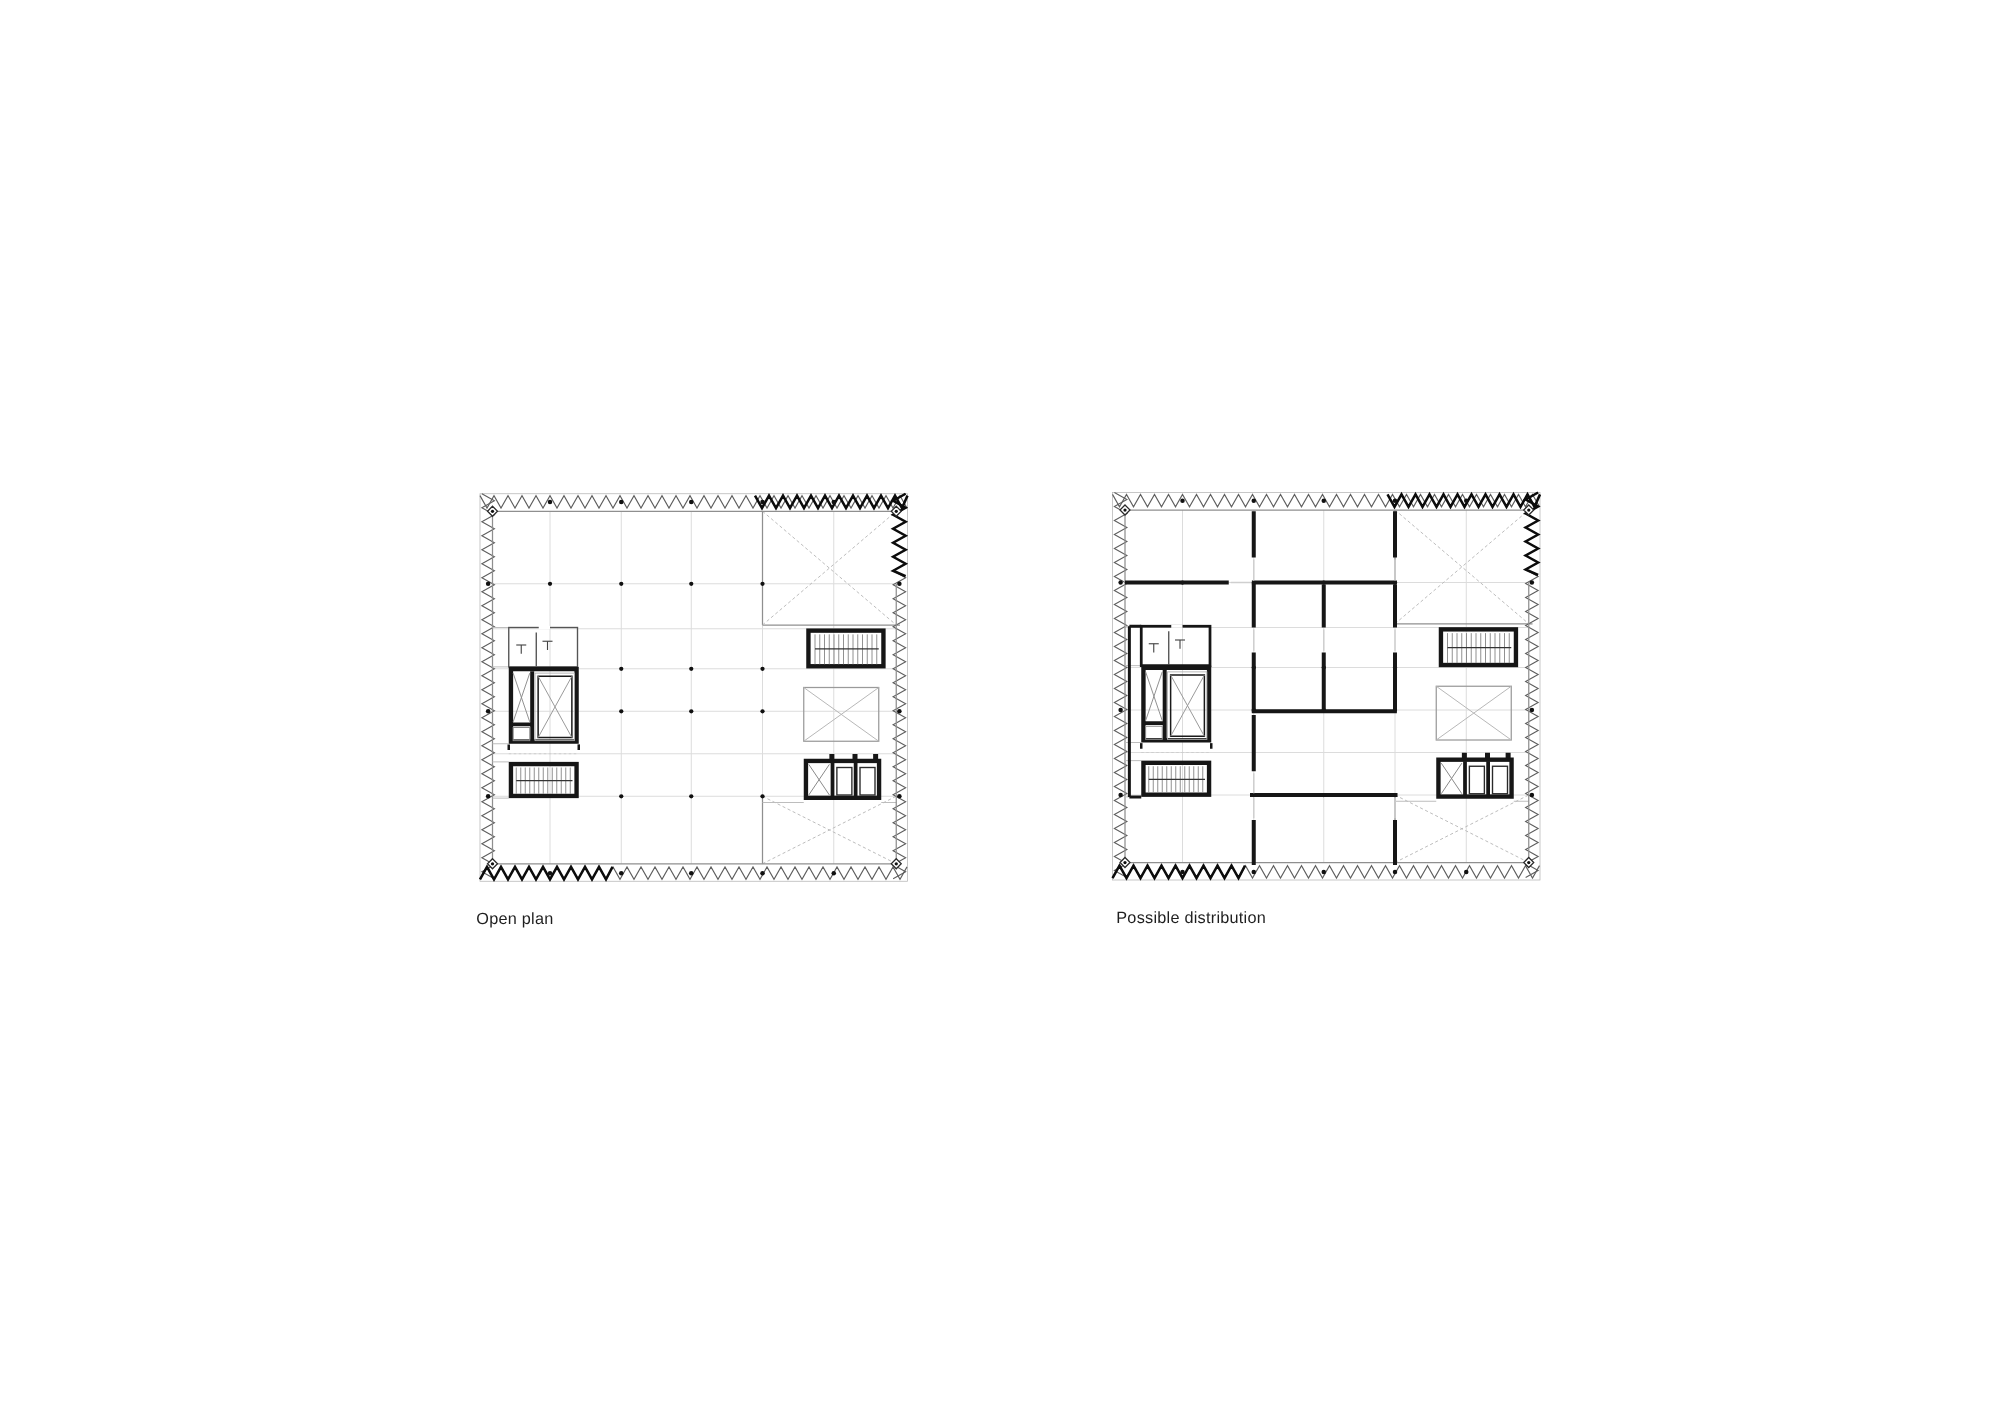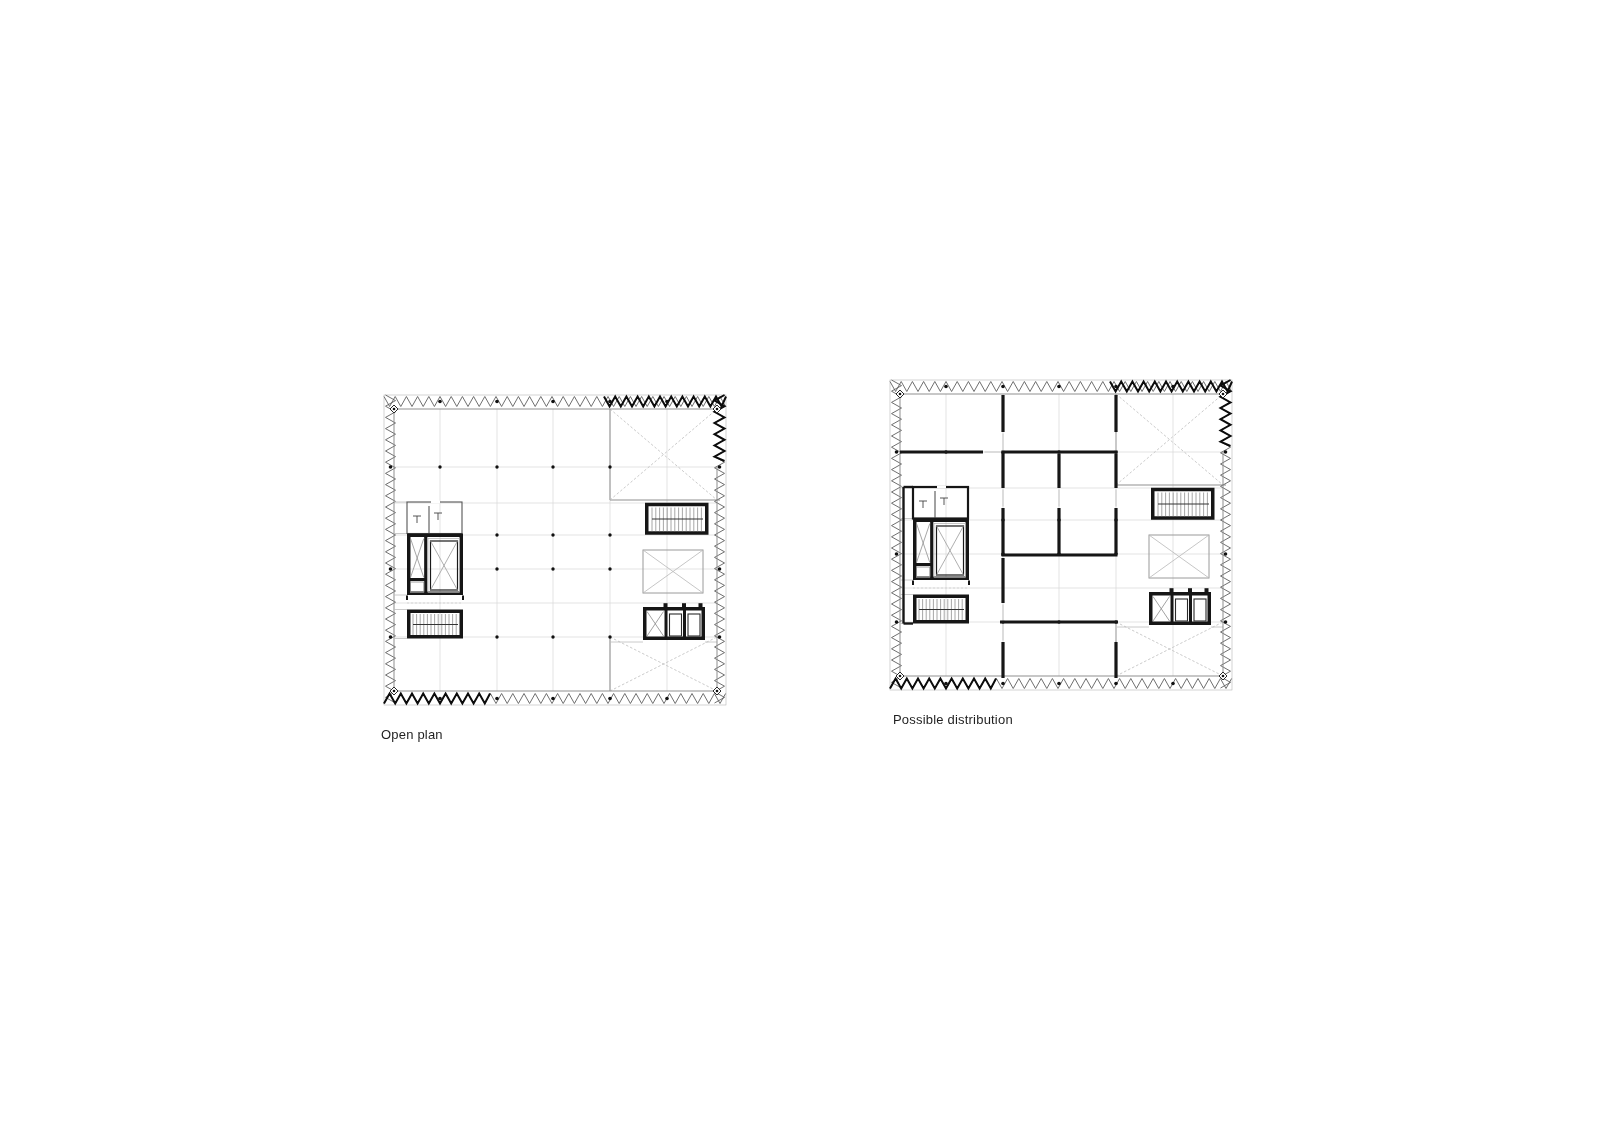--- a/index.html
+++ b/index.html
@@ -179,21 +179,21 @@
           <rect x="285.5" y="219" width="12" height="22" stroke="#2a2a2a" stroke-width="1.1" fill="none"></rect>
           <rect x="304" y="219" width="12" height="22" stroke="#2a2a2a" stroke-width="1.1" fill="none"></rect>
           <rect x="279.5" y="208.2" width="4" height="4.5" fill="#161616"></rect>
           <rect x="298" y="208.2" width="4" height="4.5" fill="#161616"></rect>
           <rect x="314.5" y="208.2" width="4" height="4.5" fill="#161616"></rect>
         </g>
       </svg>
     <figcaption style="left:3px;">Open plan</figcaption>
   </figure>
 
-  <figure class="plan" style="left:884px;top:374px;">
+  <figure class="plan" style="left:884px;top:388px;">
     <svg width="354" height="322" viewBox="-6 -6 354 322">
         <g>
           <line x1="56" y1="14" x2="56" y2="296" stroke="#dcdcdc" stroke-width="0.8" fill="none"></line>
           <line x1="113" y1="14" x2="113" y2="296" stroke="#dcdcdc" stroke-width="0.8" fill="none"></line>
           <line x1="169" y1="14" x2="169" y2="296" stroke="#dcdcdc" stroke-width="0.8" fill="none"></line>
           <line x1="226" y1="14" x2="226" y2="296" stroke="#dcdcdc" stroke-width="0.8" fill="none"></line>
           <line x1="283" y1="14" x2="283" y2="296" stroke="#dcdcdc" stroke-width="0.8" fill="none"></line>
           <line x1="10" y1="72" x2="333" y2="72" stroke="#dcdcdc" stroke-width="0.8" fill="none"></line>
           <line x1="10" y1="108" x2="333" y2="108" stroke="#dcdcdc" stroke-width="0.8" fill="none"></line>
           <line x1="10" y1="140" x2="333" y2="140" stroke="#dcdcdc" stroke-width="0.8" fill="none"></line>

